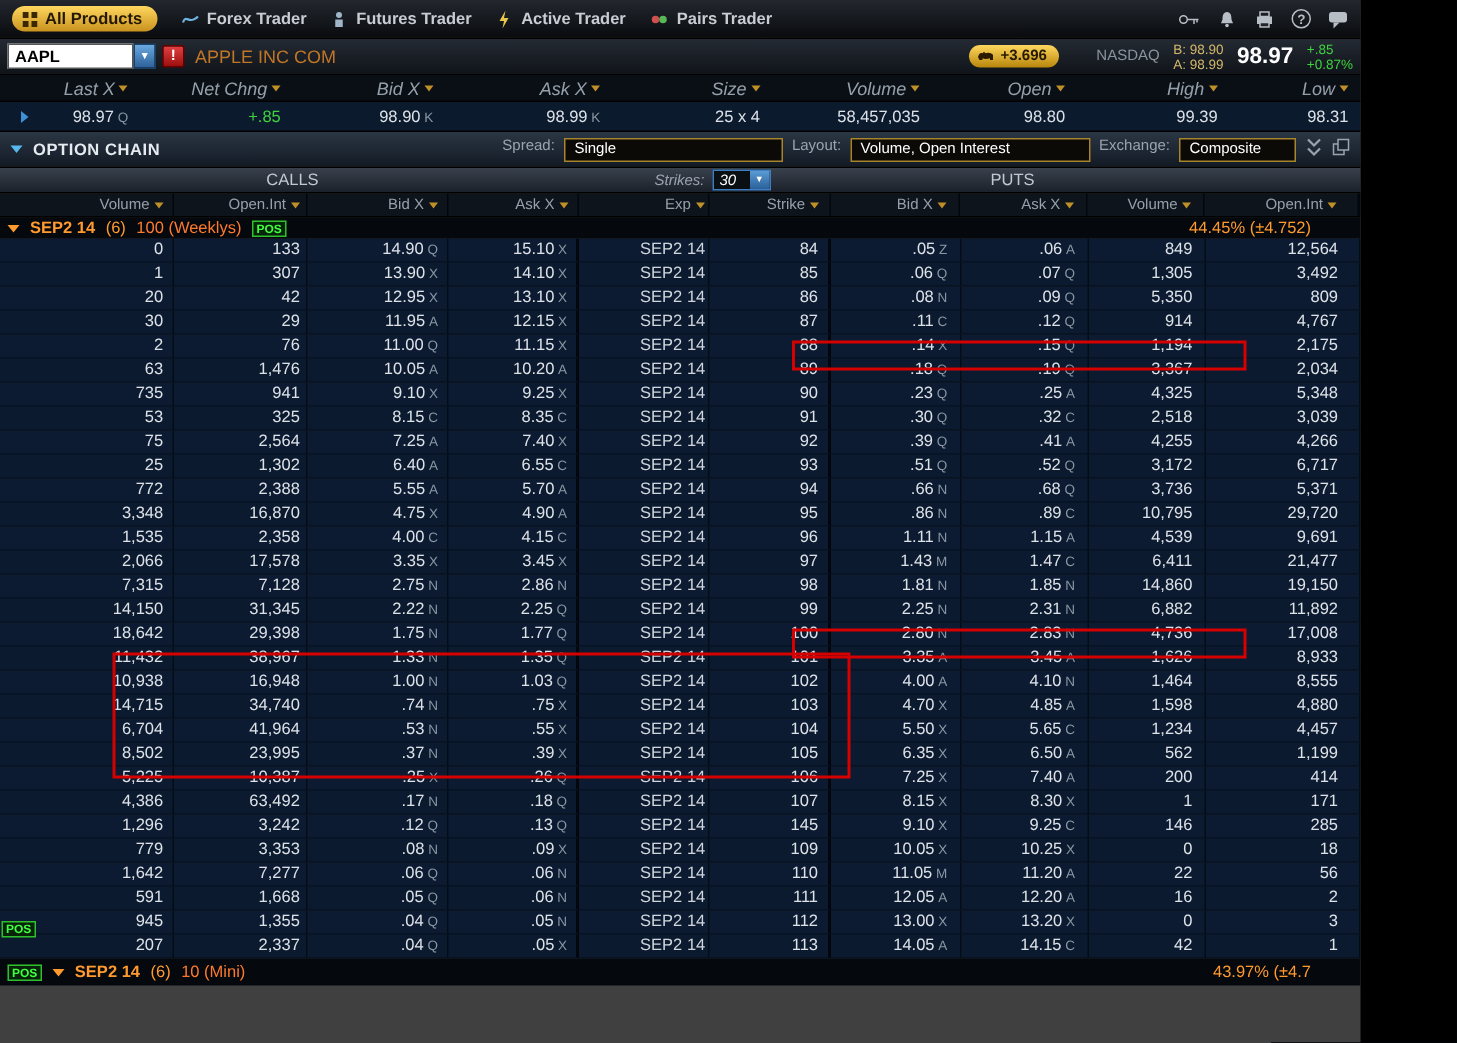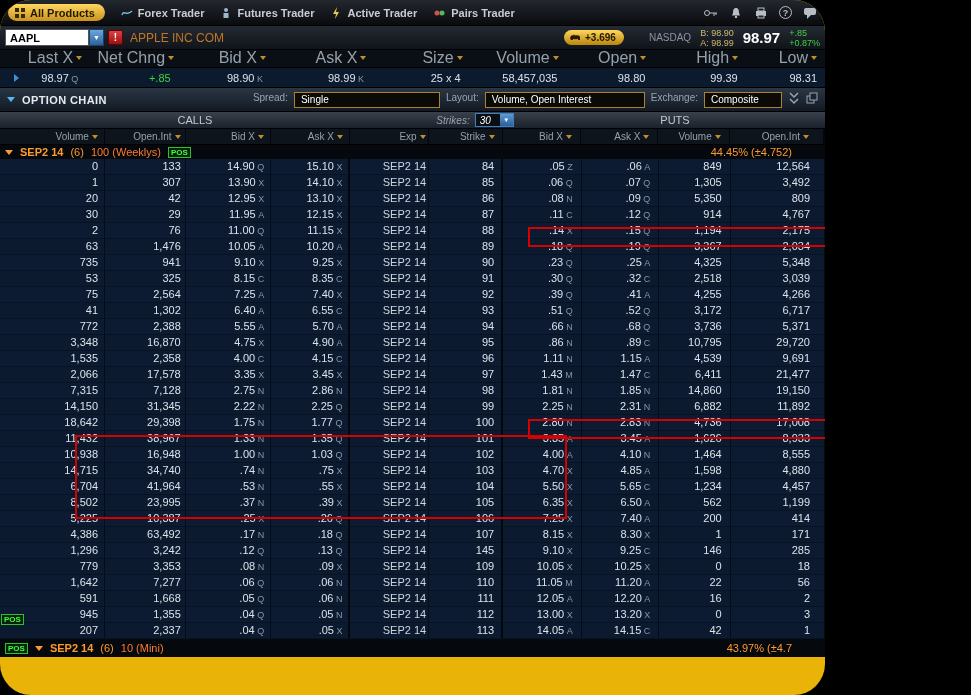--- a/index.html
+++ b/index.html
@@ -1,18 +1,18 @@
 <!DOCTYPE html>
 <html><head>
 <meta charset="utf-8">
 <style>
   * { box-sizing: border-box; margin: 0; padding: 0; }
   html,body { background:#000; }
   body { font-family: "Liberation Sans", "DejaVu Sans", sans-serif; }
-  .screen { position:relative; width:825px; height:695px; background:#eab308; overflow:hidden; color:#dde2e8;border-radius:31px; }
+  .screen { position:relative; width:907px; height:695px; background:#404040; overflow:hidden; color:#dde2e8; }
 
   
   .topbar { height:26px; background:linear-gradient(#23272e,#090b0e); display:flex; align-items:center; padding:0 8px; gap:16px; border-bottom:1px solid #000; }
   .pill { height:17px; background:linear-gradient(#ffd75e,#c8921e); border-radius:9px; display:flex; align-items:center; gap:5px; padding:0 10px 0 7px; color:#241800; font-weight:bold; font-size:11px; cursor:default; }
   .tab { display:flex; gap:5px; color:#c8cdd3; font-size:11px; align-items:center;font-weight:bold; }
   .ticon { display:flex; align-items:center; }
   .top-icons { margin-left:auto; display:flex; gap:11px; align-items:center; }
   .tico { display:flex; align-items:center; justify-content:center; }
   .help-circ { width:13px; height:13px; border:1px solid #b8bec5; border-radius:50%; color:#b8bec5; font-size:9px; display:flex; align-items:center; justify-content:center; font-weight:bold; }
 
@@ -56,21 +56,21 @@
   .cp-calls { position:absolute; left:0; top:0; width:390px; text-align:center; color:#c2c8cf; font-size:11px; line-height:16px; }
   .cp-puts { position:absolute; left:560px; top:0; width:230px; text-align:center; color:#c2c8cf; font-size:11px; line-height:16px; }
   .cp-strikes { position:absolute; left:390px; top:0; width:170px; height:16px; display:flex; align-items:center; justify-content:center; gap:5px;font-style:italic; }
   .strike-combo { display:flex; align-items:center; height:14px; border:1px solid #3f7fbf; background:#0a0f14; }
   .sc-val { width:24px; color:#fff; font-size:10px; text-align:left; padding-left:4px; }
   .sc-btn { width:13px; height:12px; background:linear-gradient(#5b9bd5,#2a6099); color:#fff; font-size:6px; display:flex; align-items:center; justify-content:center; }
 
   
   .sortable::after { content:""; display:inline-block; margin-left:3px; width:0; height:0; border-left:3px solid transparent; border-right:3px solid transparent; border-top:4px solid #c09028; }
 
-  .u-head { display:flex; height:18px; background:#0a0f15; font-size:16px; color:#96a0ab; align-items:flex-end; border-bottom:1px solid #000; }
+  .u-head { display:flex; height:18px; background:#0a0f15; font-size:12px; color:#96a0ab; align-items:center; border-bottom:1px solid #000;font-style:italic; }
   .u-vals { display:flex; height:20px; background:#0c1a2e; font-size:11px; align-items:center; border-bottom:1px solid #000; }
   .u-gutter { width:30px; display:flex; align-items:center; padding-left:14px; }
   .u-cell { text-align:right; padding-right:8px; white-space:nowrap; }
   .uc0{width:66px}.uc1{width:105px}.uc2{width:105px}.uc3{width:115px}.uc4{width:110px}.uc5{width:110px}.uc6{width:100px}.uc7{width:105px}.uc8{width:90px}
   .u-head .u-cell { display:flex; justify-content:flex-end; align-items:center; }
   .green { color:#3fd23f; }
 
   .oc-head { display:flex; height:16px; background:#0e141b; border-bottom:1px solid #000; font-size:10px; color:#96a0ab; }
   .hcell { display:flex; justify-content:flex-end; align-items:center; border-right:1px solid #02070e; white-space:nowrap; }
   .hf { flex:1; }
@@ -426,21 +426,21 @@
         <div class="cell px c3"><span>7.40</span><span class="exch">&nbsp;X</span></div>
         <div class="cell exp c4">SEP2 14</div>
         <div class="cell strike c5">92</div>
         <div class="cell px c6"><span>.39</span><span class="exch">&nbsp;Q</span></div>
         <div class="cell px c7"><span>.41</span><span class="exch">&nbsp;A</span></div>
         <div class="cell num c8">4,255</div>
         <div class="cell num c9">4,266</div>
         <div class="cell cf"></div>
       </div>
       <div class="oc-row alt">
-        <div class="cell num c0">41</div>
+        <div class="cell num c0">25</div>
         <div class="cell num c1">1,302</div>
         <div class="cell px c2"><span>6.40</span><span class="exch">&nbsp;A</span></div>
         <div class="cell px c3"><span>6.55</span><span class="exch">&nbsp;C</span></div>
         <div class="cell exp c4">SEP2 14</div>
         <div class="cell strike c5">93</div>
         <div class="cell px c6"><span>.51</span><span class="exch">&nbsp;Q</span></div>
         <div class="cell px c7"><span>.52</span><span class="exch">&nbsp;Q</span></div>
         <div class="cell num c8">3,172</div>
         <div class="cell num c9">6,717</div>
         <div class="cell cf"></div>

